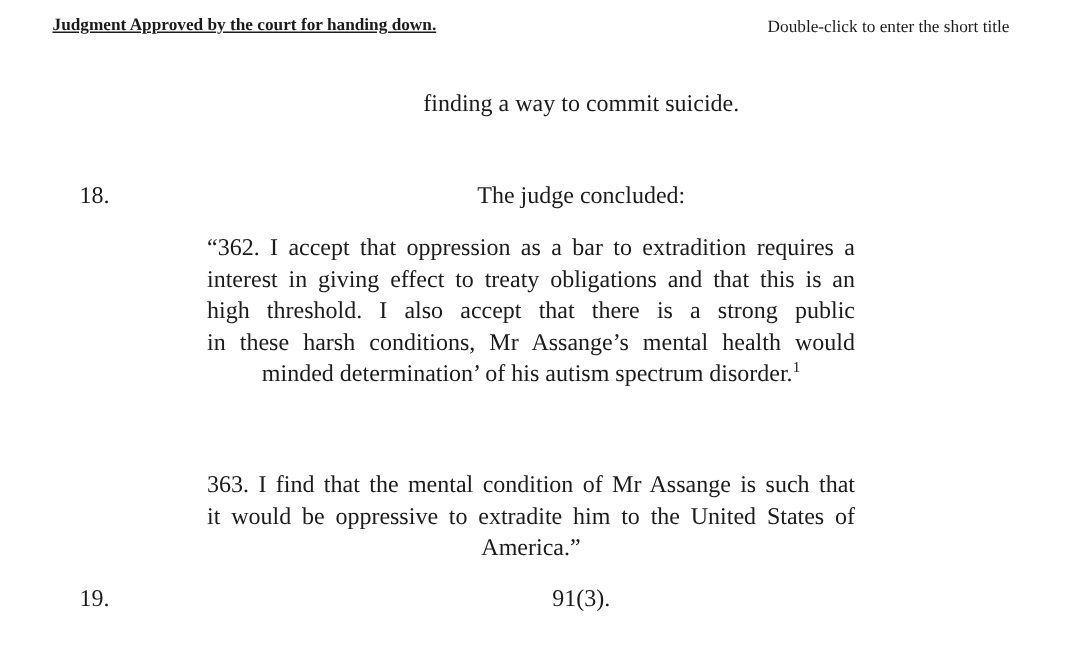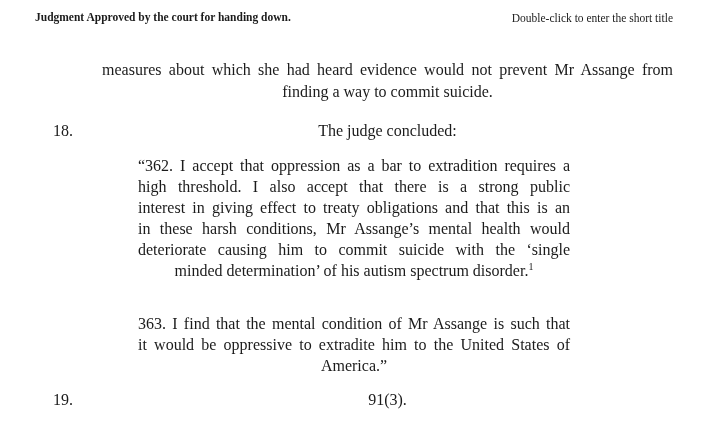--- a/index.html
+++ b/index.html
@@ -12,20 +12,21 @@
     font-family: "Liberation Serif", "DejaVu Serif", serif;
     overflow: hidden;
   }
   .abs { position: absolute; }
 
   
   .hdr-left {
     left: 35px; top: 11px;
     font-size: 11.5px;
     font-weight: bold;
+    text-decoration: underline;
     white-space: nowrap;
   }
   .hdr-right {
     right: 37px; top: 12px;
     font-size: 11.5px;
     white-space: nowrap;
   }
 
   
   .body-block {
@@ -62,35 +63,33 @@
 <body>
 
 <header>
   <span class="abs hdr-left">Judgment Approved by the court for handing down.</span>
   <span class="abs hdr-right">Double-click to enter the short title</span>
 </header>
 
 <main>
 
   <div class="abs body-block" style="top:59px">
-    <div class="jline">measures about which she had heard evidence would not prevent Mr Assange from</div>
     <div class="lline">finding a way to commit suicide.</div>
   </div>
 
   <div class="abs para-num" style="top:120px">18.</div>
   <div class="abs body-block" style="top:120px">
     <div class="lline">The judge concluded:</div>
   </div>
 
   <div class="abs quote-block" style="top:155px">
     <div class="jline">“362. I accept that oppression as a bar to extradition requires a</div>
+    <div class="jline">interest in giving effect to treaty obligations and that this is an</div>
     <div class="jline">high threshold.  I also accept that there is a strong public</div>
-    <div class="jline">interest in giving effect to treaty obligations and that this is an</div>
     <div class="jline">in these harsh conditions, Mr Assange’s mental health would</div>
-    <div class="jline">deteriorate causing him to commit suicide with the ‘single</div>
     <div class="lline"><span>minded determination’ of his autism spectrum disorder.</span><sup class="fn">1</sup></div>
   </div>
 
   <div class="abs quote-block" style="top:313px">
     <div class="jline">363. I find that the mental condition of Mr Assange is such that</div>
     <div class="jline">it would be oppressive to extradite him to the United States of</div>
     <div class="lline">America.”</div>
   </div>
 
   <div class="abs para-num" style="top:389px">19.</div>

